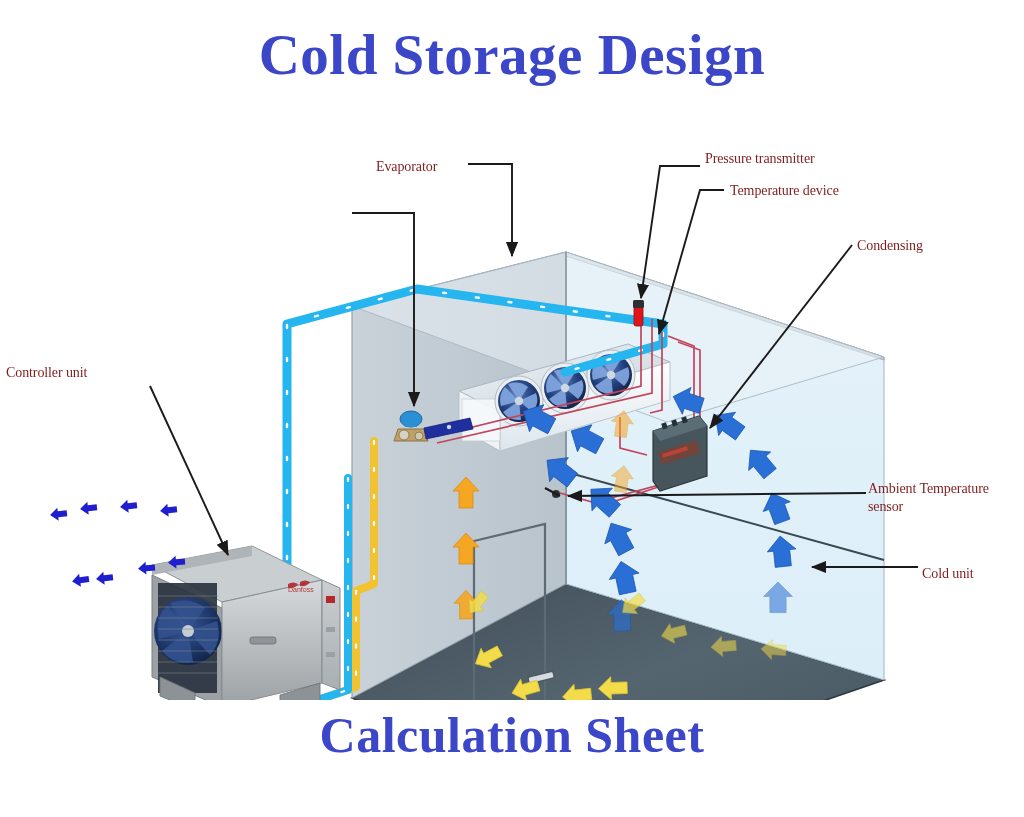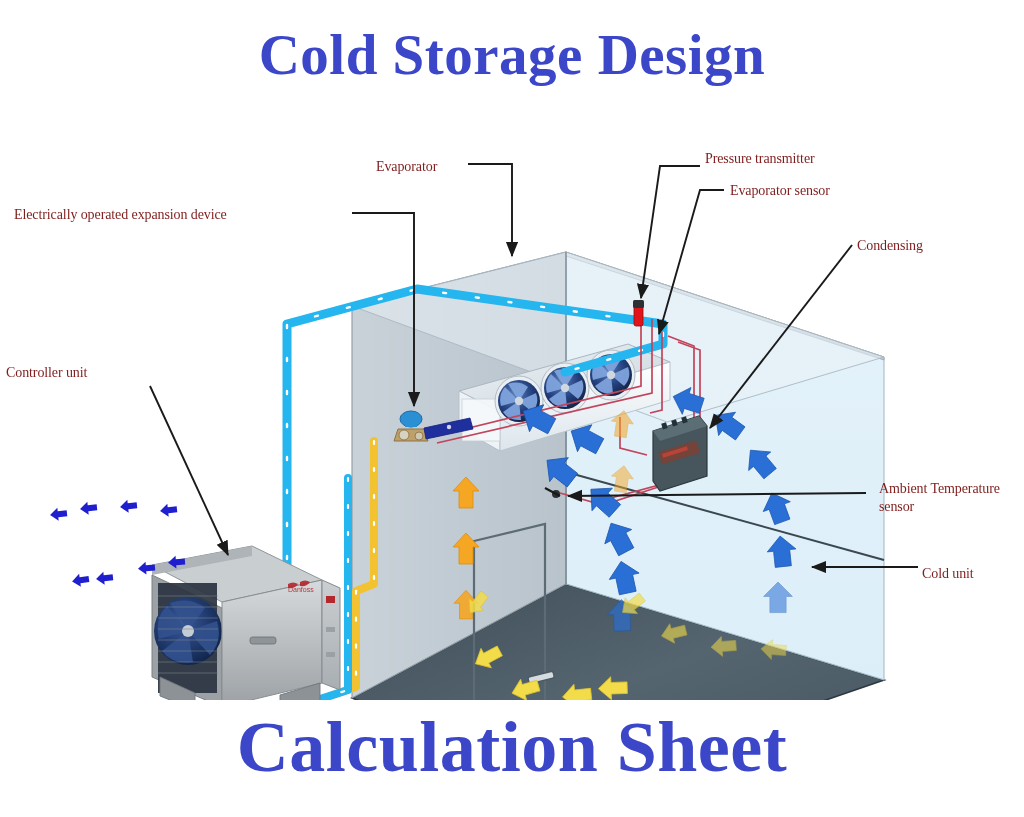--- a/index.html
+++ b/index.html
@@ -25,21 +25,21 @@
     color: #3b46c8;
     letter-spacing: 0.5px;
     white-space: nowrap;
   }
   .title-top {
     top: 22px;
     font-size: 57px;
   }
   .title-bottom {
     top: 706px;
-    font-size: 72px;
+    font-size: 50px;
   }
   #diagram {
     position: absolute;
     left: 0;
     top: 110px;
     width: 1024px;
     height: 590px;
   }
   .lbl {
     position: absolute;
@@ -365,27 +365,26 @@
       <path d="M866,383 L568,386" marker-end="url(#arrHead)"></path>
 
       <path d="M918,457 L812,457" marker-end="url(#arrHead)"></path>
     </g>
   </svg>
 
   <div class="lbl" style="left:376px; top:158px;">Evaporator</div>
 
   <div class="lbl" style="left:705px; top:150px;">Pressure transmitter</div>
 
-  <div class="lbl" style="left:730px; top:182px;">Evaporator sensor</div>
-
-  <div class="lbl" style="left:14px; top:206px;">Electrically operated expansion device</div>
+  <div class="lbl" style="left:730px; top:182px;">Temperature device</div>
+
 
   <div class="lbl" style="left:857px; top:237px;">Condensing</div>
 
   <div class="lbl" style="left:6px; top:364px;">Controller unit</div>
 
-  <div class="lbl multi" style="left:868px; top:480px; width:130px;margin-left:11px;">Ambient Temperature sensor</div>
+  <div class="lbl multi" style="left:868px; top:480px; width:130px;">Ambient Temperature sensor</div>
 
   <div class="lbl" style="left:922px; top:565px;">Cold unit</div>
 
   <div class="title-bottom">Calculation Sheet</div>
 
 </div>
 
 </body></html>

